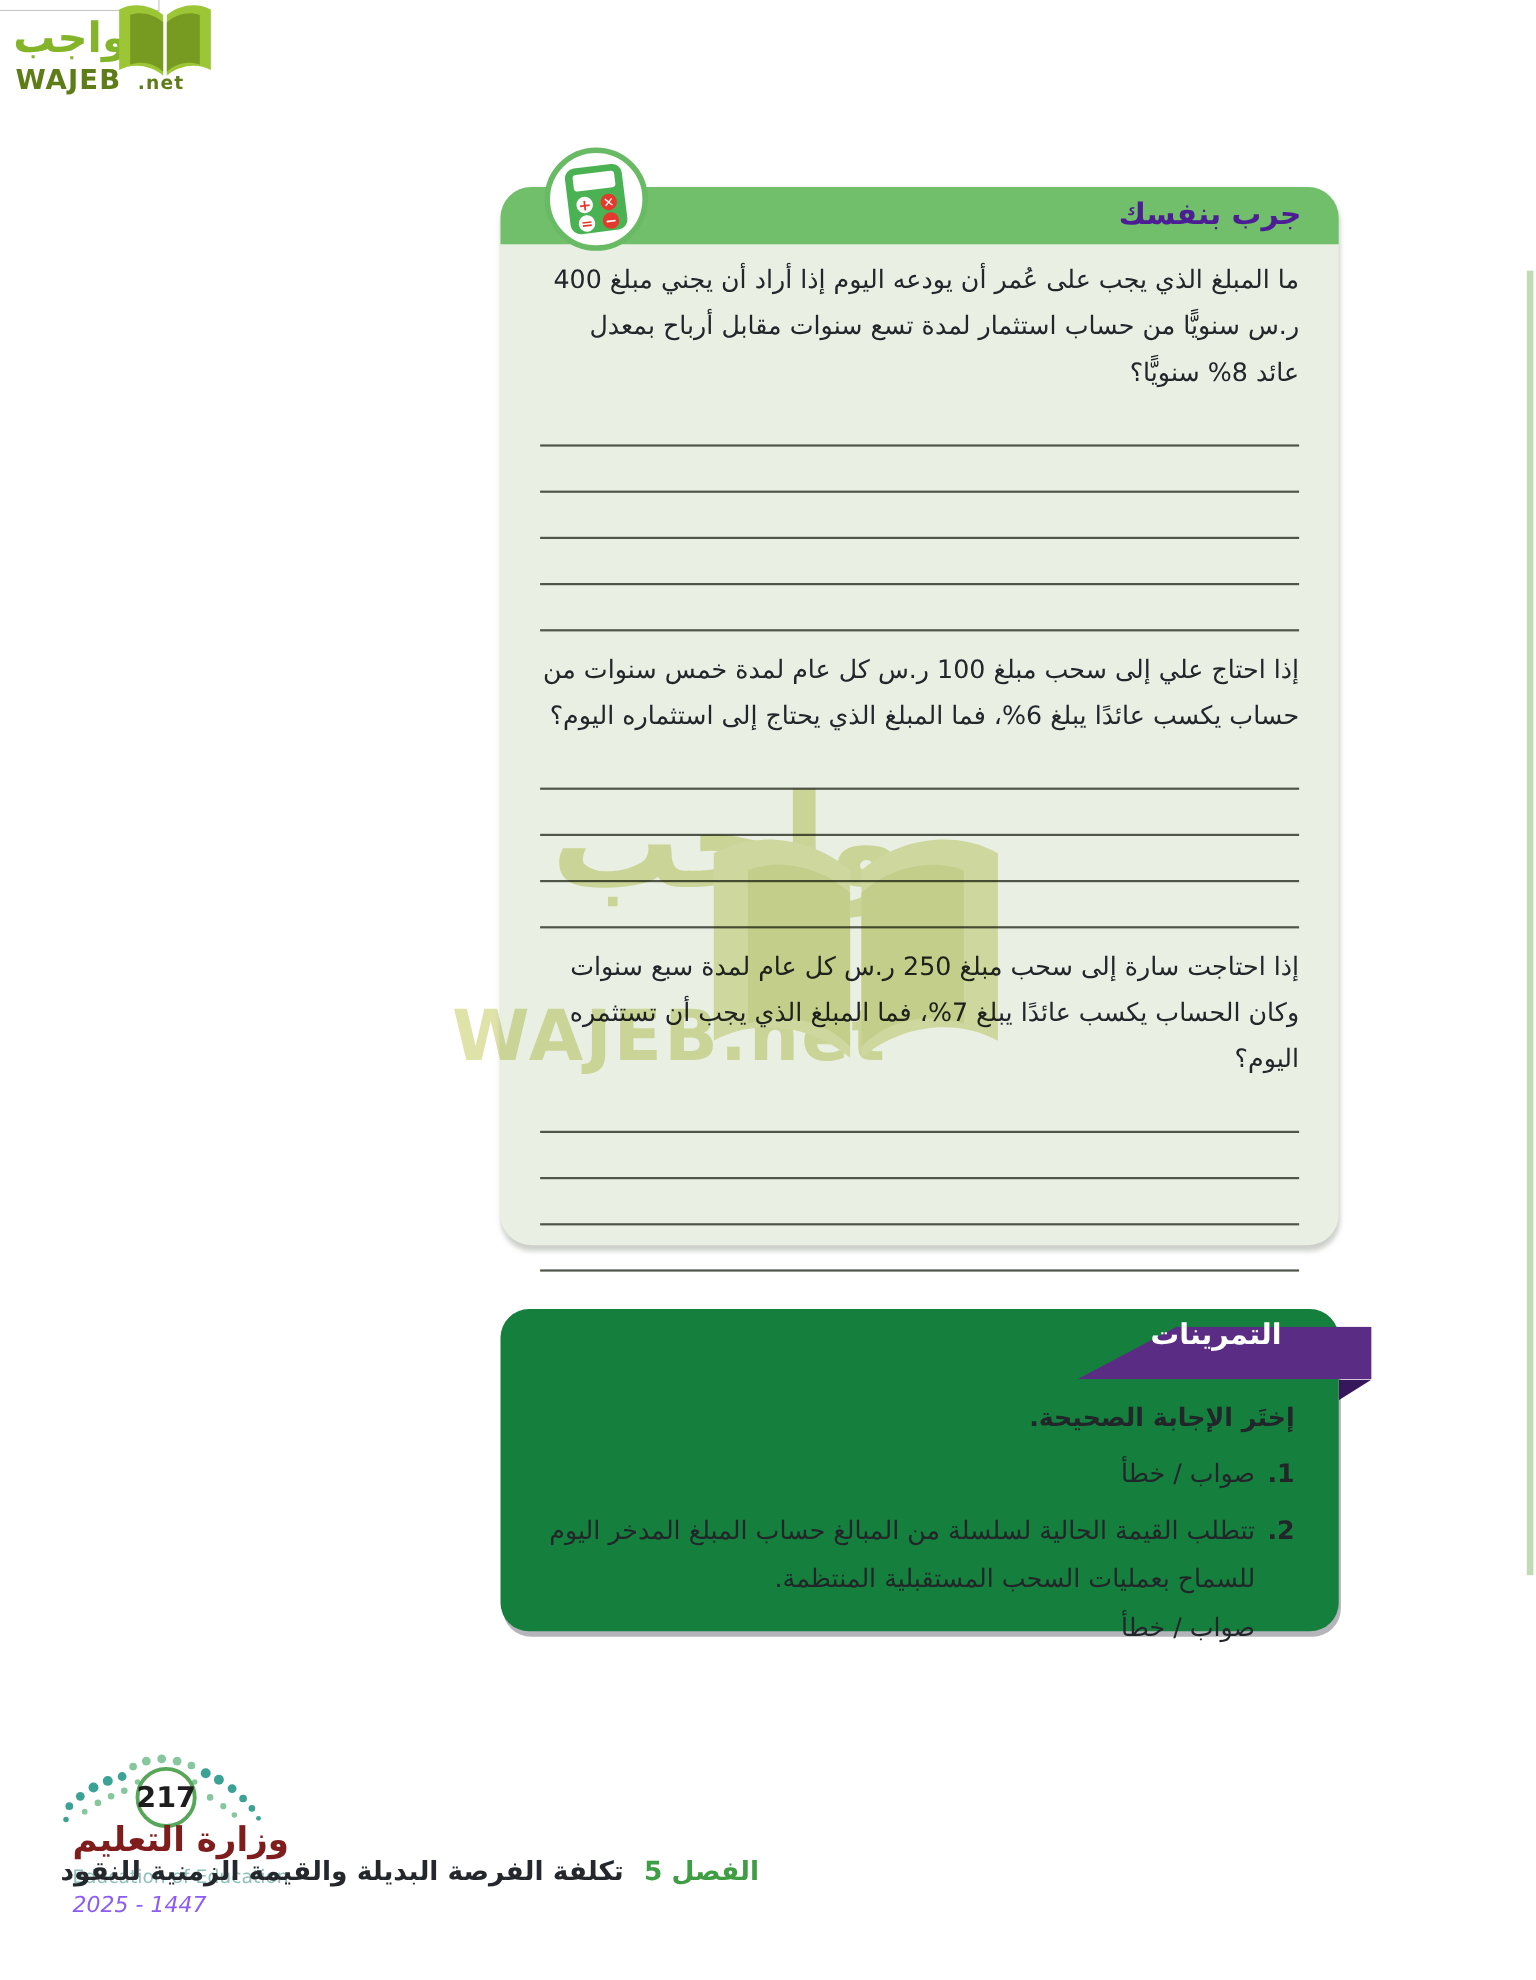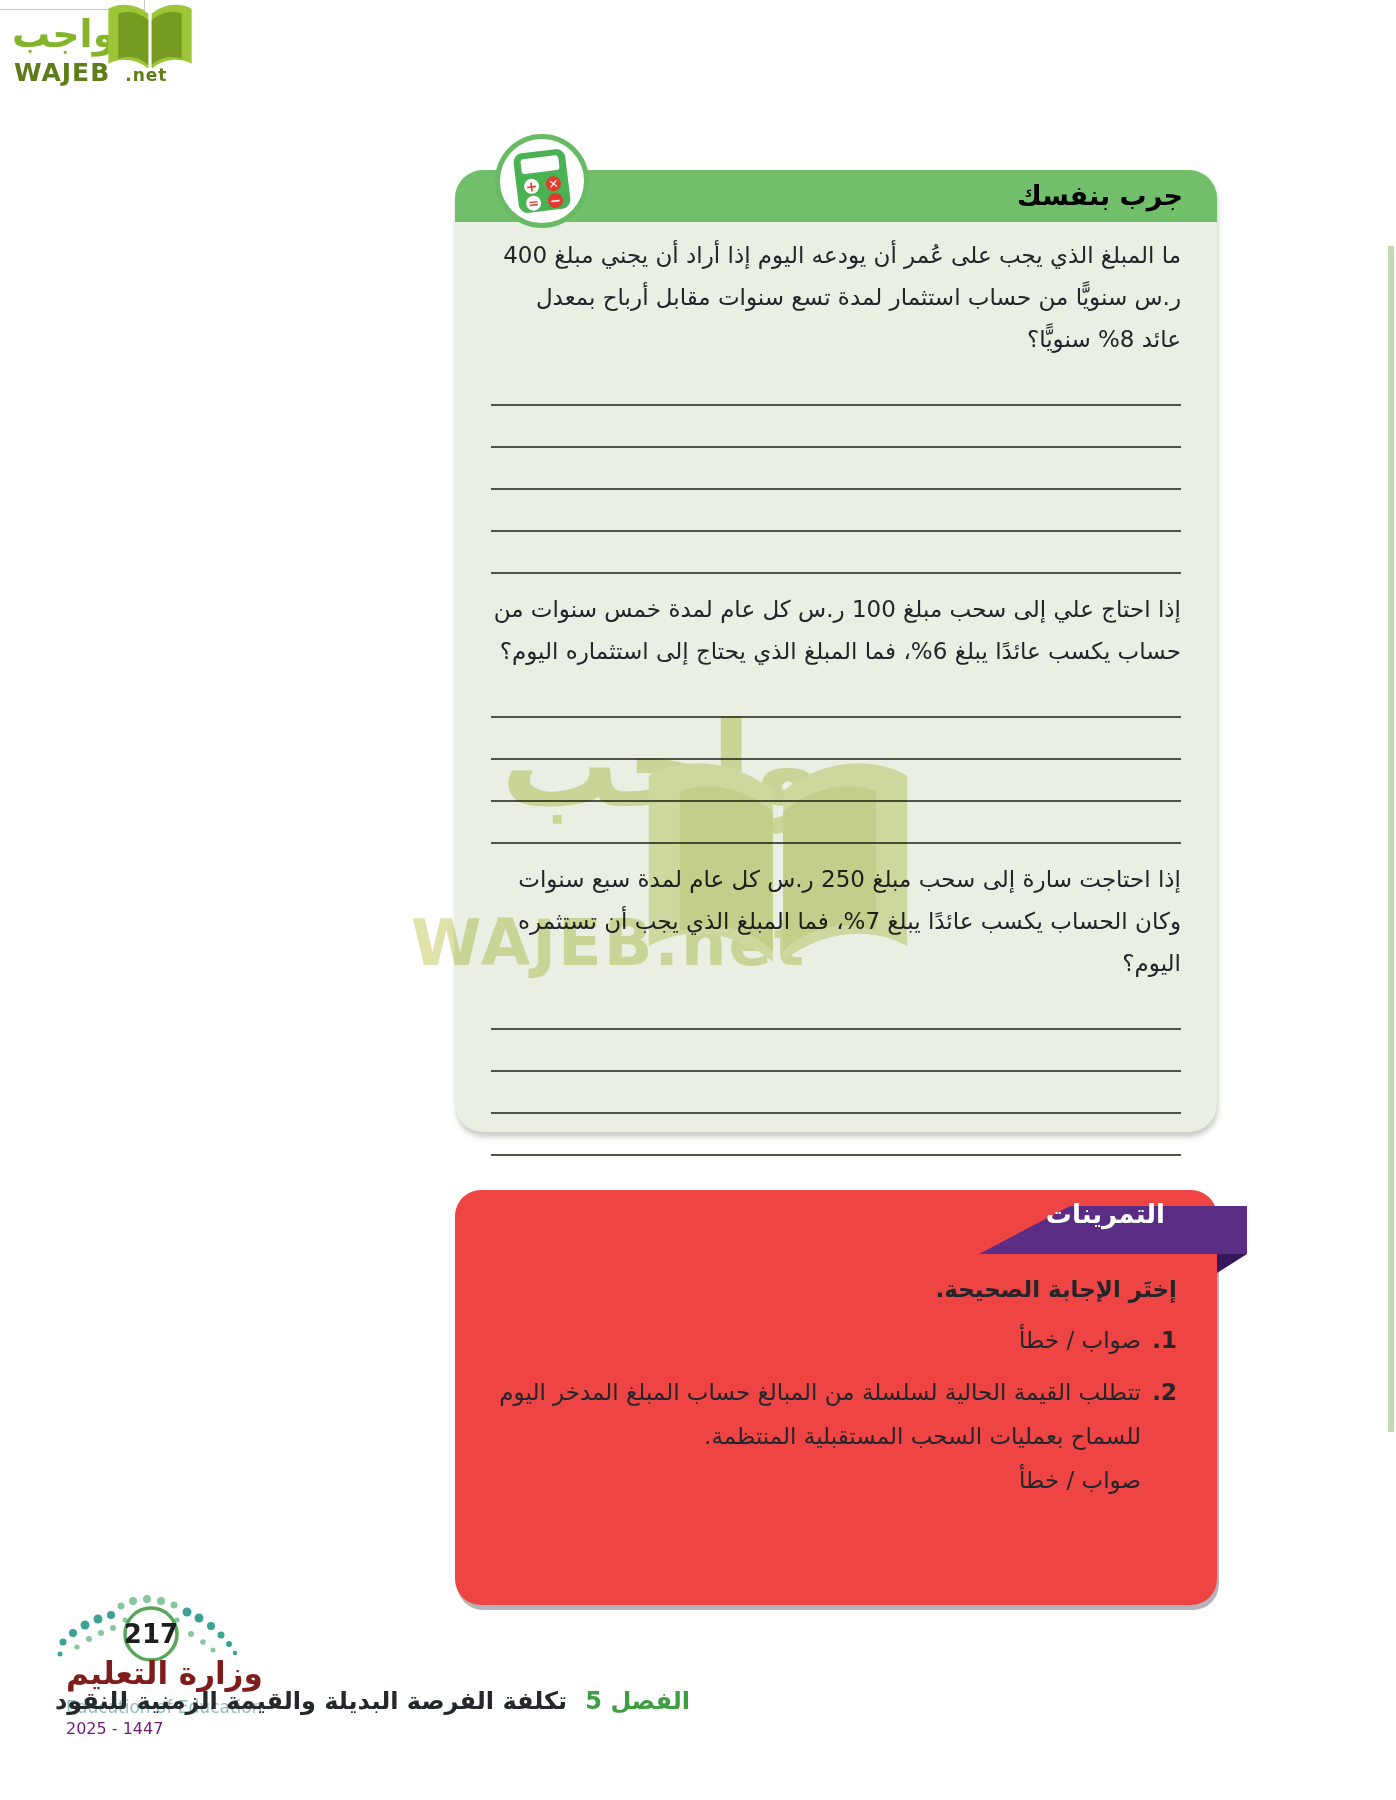--- a/index.html
+++ b/index.html
@@ -25,21 +25,21 @@
     left:455px; top:170px; width:762px; height:962px;
     background:#e9efe3; border-radius:28px;
     box-shadow:1px 5px 5px rgba(105,115,100,.35);
   }
   .card1-band {
     position:relative; height:52px; background:#71be6b;
     border-radius:28px 28px 0 0;
   }
   .card1-title {
     position:absolute; right:34px; top:0; line-height:52px;
-    color:#000000; font-size:27px; font-weight:bold; direction:rtl;
+    color:#4c1d95; font-size:27px; font-weight:bold; direction:rtl;
   }
   .calc-badge {
     position:absolute; left:40px; top:-36px; width:94px; height:94px;
     background:#ffffff; border:5px solid #68bb64; border-radius:50%;
     display:flex; align-items:center; justify-content:center;
   }
   .calc-badge svg { transform:rotate(-7deg); }
   .card1-body { padding:12px 36px 0 36px; direction:rtl; }
   .q-text {
     font-size:23px; line-height:42px; text-align:right; color:#22262a;
@@ -53,22 +53,22 @@
   .watermark {
     left:405px; top:678px; width:520px; height:400px;
     pointer-events:none; z-index:5; mix-blend-mode:multiply; opacity:.75;
   }
   .wm-ar  { position:absolute; left:96px; top:18px; font-size:118px; font-weight:bold; color:#d4da8e; direction:rtl; }
   .wm-en  { position:absolute; left:6px;  top:228px; font-size:64px; font-weight:bold; color:#d4da8e; letter-spacing:2px; }
   .wm-book{ position:absolute; left:218px; top:6px; width:310px; height:390px; }
 
   
   .card2 {
-    left:455px; top:1190px; width:762px; height:415px;
-    background:#ef4444; border-radius:26px;
+    left:455px; top:1190px; width:762px; height:293px;
+    background:#15803d; border-radius:26px;
     box-shadow:2px 5px 0 #b4b4ba;
   }
   .banner {
     position:absolute; top:16px; right:-30px; width:268px; height:48px;
     background:#5b2c84;
     clip-path:polygon(34% 0, 100% 0, 100% 100%, 0 100%);
   }
   .banner-title {
     position:absolute; right:52px; top:0; line-height:48px;
     color:#ffffff; font-size:26px; font-weight:bold; direction:rtl;
@@ -80,21 +80,21 @@
   .card2-body { padding:86px 40px 0 40px; direction:rtl; text-align:right; }
   .instruction { font-size:23px; font-weight:bold; margin-bottom:16px; }
   .ex-item { position:relative; padding-right:36px; font-size:23px; line-height:44px; }
   .ex-num  { position:absolute; right:0; top:0; font-weight:bold; }
   .ex-choices { padding-right:36px; font-size:23px; line-height:44px; margin-bottom:8px; }
 
   
   .emblem { left:55px; top:1590px; width:200px; height:105px; }
   .ministry-ar { left:66px; top:1655px; font-size:31px; font-weight:bold; color:#7f1d1d; direction:rtl; letter-spacing:-1px; }
   .ministry-en { left:66px; top:1697px; font-size:17px; color:#8fc0ba; }
-  .ministry-years { left:66px; top:1719px; font-size:16px; color:#701a75; }
+  .ministry-years { left:66px; top:1719px; font-size:20px; color:#8b5cf6;font-style:italic; }
   .chapter { right:706px; top:1687px; direction:rtl; white-space:nowrap; font-size:24px; font-weight:bold; }
   .chapter-label { color:#3f9d43; margin-left:10px; }
   .chapter-title { color:#24282c; }
 
   .right-bar { left:1388px; top:246px; width:6px; height:1186px; background:#c3dbb5; }
 </style>
 </head>
 <body>
 
 <div class="abs crop-h"></div>

